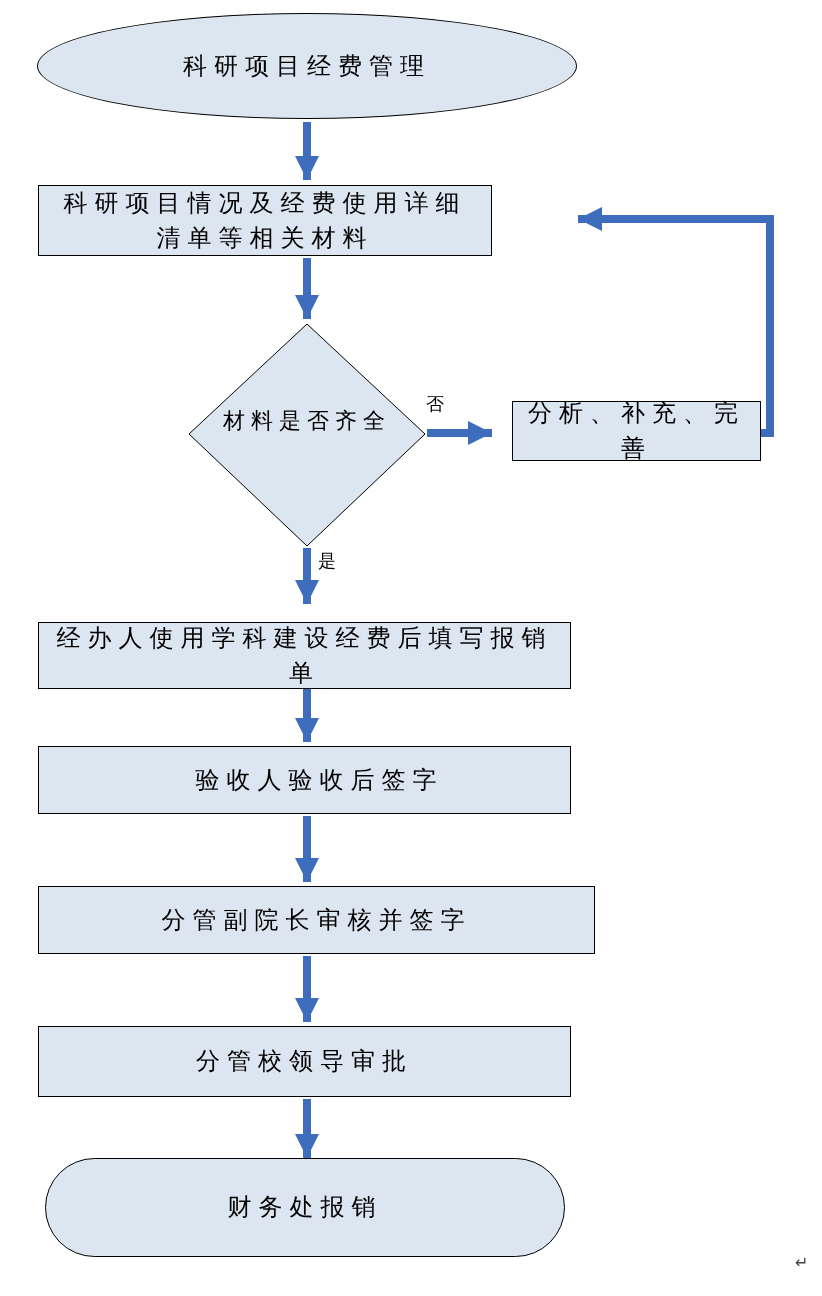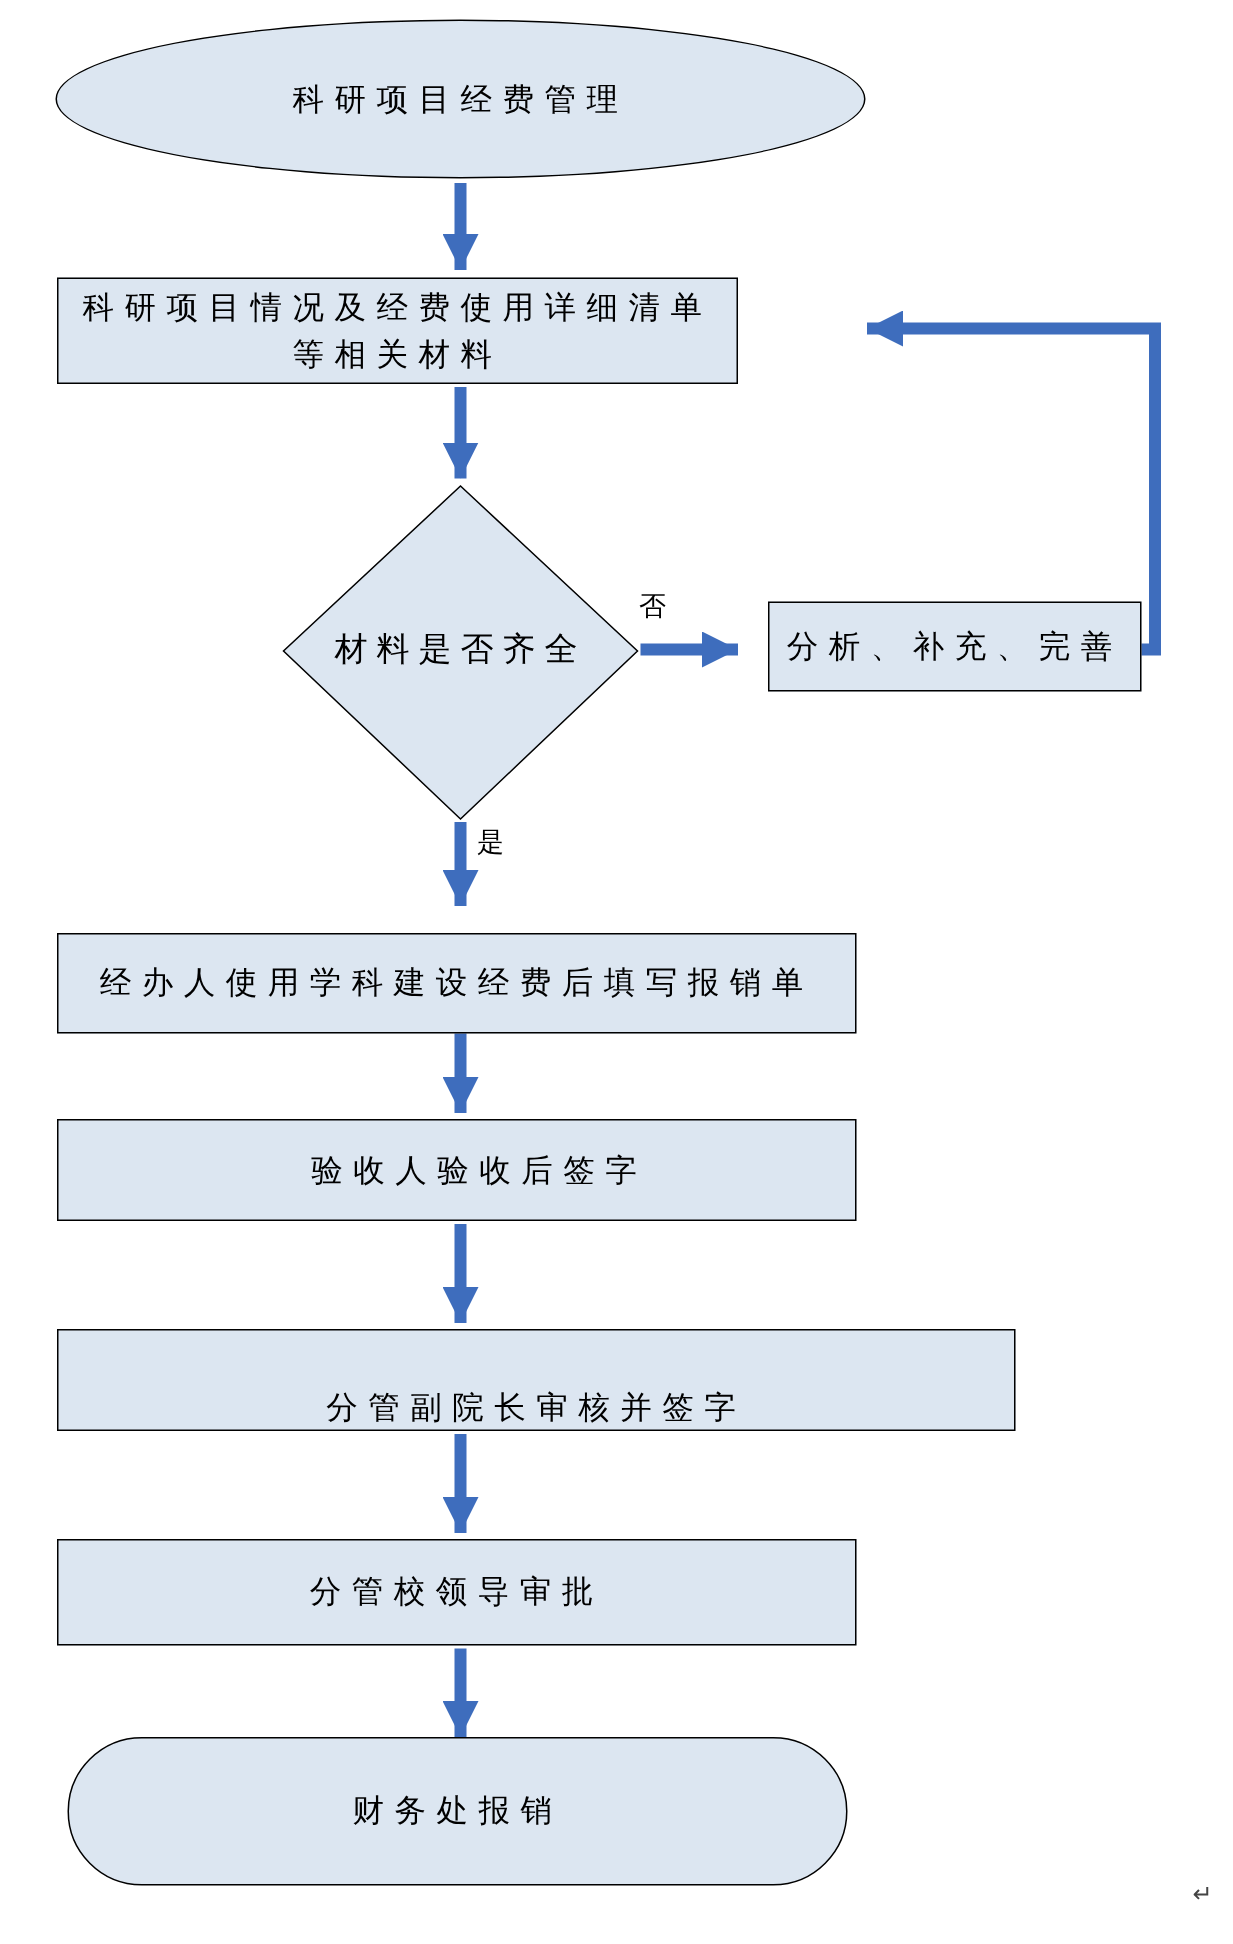--- a/index.html
+++ b/index.html
@@ -5,21 +5,21 @@
   * { margin:0; padding:0; box-sizing:border-box; }
   html,body { background:#ffffff; }
   body { font-family:"DejaVu Sans","Liberation Sans",sans-serif; color:#000; }
   .canvas {
     position:relative; width:822px; height:1296px; background:#ffffff; overflow:hidden;
   }
   svg.wires { position:absolute; left:0; top:0; width:822px; height:1296px; }
   .node {
     position:absolute; display:flex; align-items:center; justify-content:center;
     text-align:center; background:#dce6f1; border:1px solid #000000;
-    font-size:21px; letter-spacing:7px; line-height:1.45; color:#000;
+    font-size:24px; letter-spacing:7px; line-height:1.45; color:#000;
   }
   .node.ellipse { border-radius:50%; }
   .node.terminator { border-radius:50px; }
   .node.process { padding:0 10px; }
   .diamond-label {
     position:absolute; text-align:center; font-size:22px; letter-spacing:6px; color:#000;
   }
   .edge-label {
     position:absolute; font-size:18px; color:#000; letter-spacing:1px;
   }
@@ -53,35 +53,35 @@
   </svg>
 
   <div class="node ellipse" style="left:37px; top:13px; width:540px; height:106px;">
     <span>科研项目经费管理</span>
   </div>
 
   <div class="node process" style="left:38px; top:185px; width:454px; height:71px;">
     <span>科研项目情况及经费使用详细清单等相关材料</span>
   </div>
 
-  <div class="diamond-label" style="left:197px; top:418px; width:220px;">材料是否齐全</div>
+  <div class="diamond-label" style="left:197px; top:406px; width:220px;">材料是否齐全</div>
 
   <div class="node process" style="left:496px; top:401px; width:249px; height:60px;margin-left:16px;">
     <span>分析、补充、完善</span>
   </div>
 
   <div class="node process" style="left:38px; top:608px; width:533px; height:67px;margin-top:14px;">
     <span>经办人使用学科建设经费后填写报销单</span>
   </div>
 
   <div class="node process" style="left:38px; top:746px; width:533px; height:68px;padding-left:40px;">
     <span>验收人验收后签字</span>
   </div>
 
-  <div class="node process" style="left:38px; top:886px; width:639px; height:68px;align-items:flex-end;">
+  <div class="node process" style="left:38px; top:886px; width:557px; height:68px;">
     <span>分管副院长审核并签字</span>
   </div>
 
   <div class="node process" style="left:38px; top:1026px; width:533px; height:71px;text-align:center;">
     <span>分管校领导审批</span>
   </div>
 
   <div class="node terminator" style="left:45px; top:1158px; width:520px; height:99px;">
     <span>财务处报销</span>
   </div>

